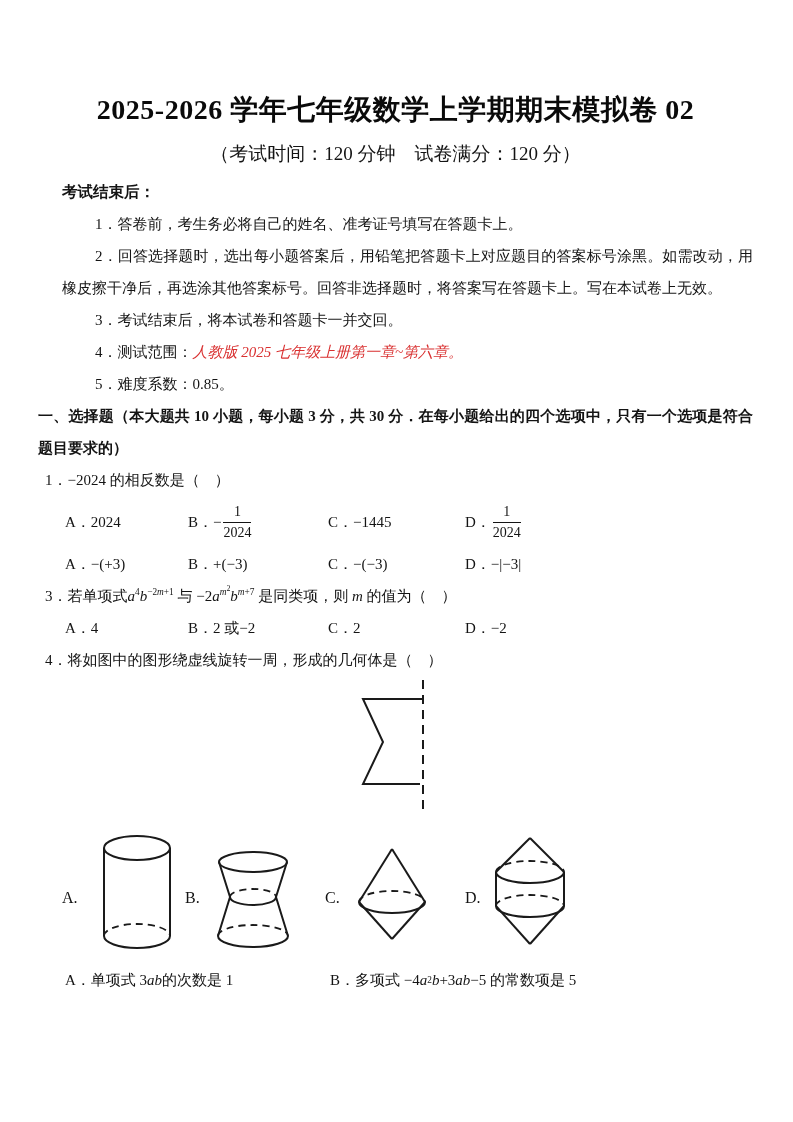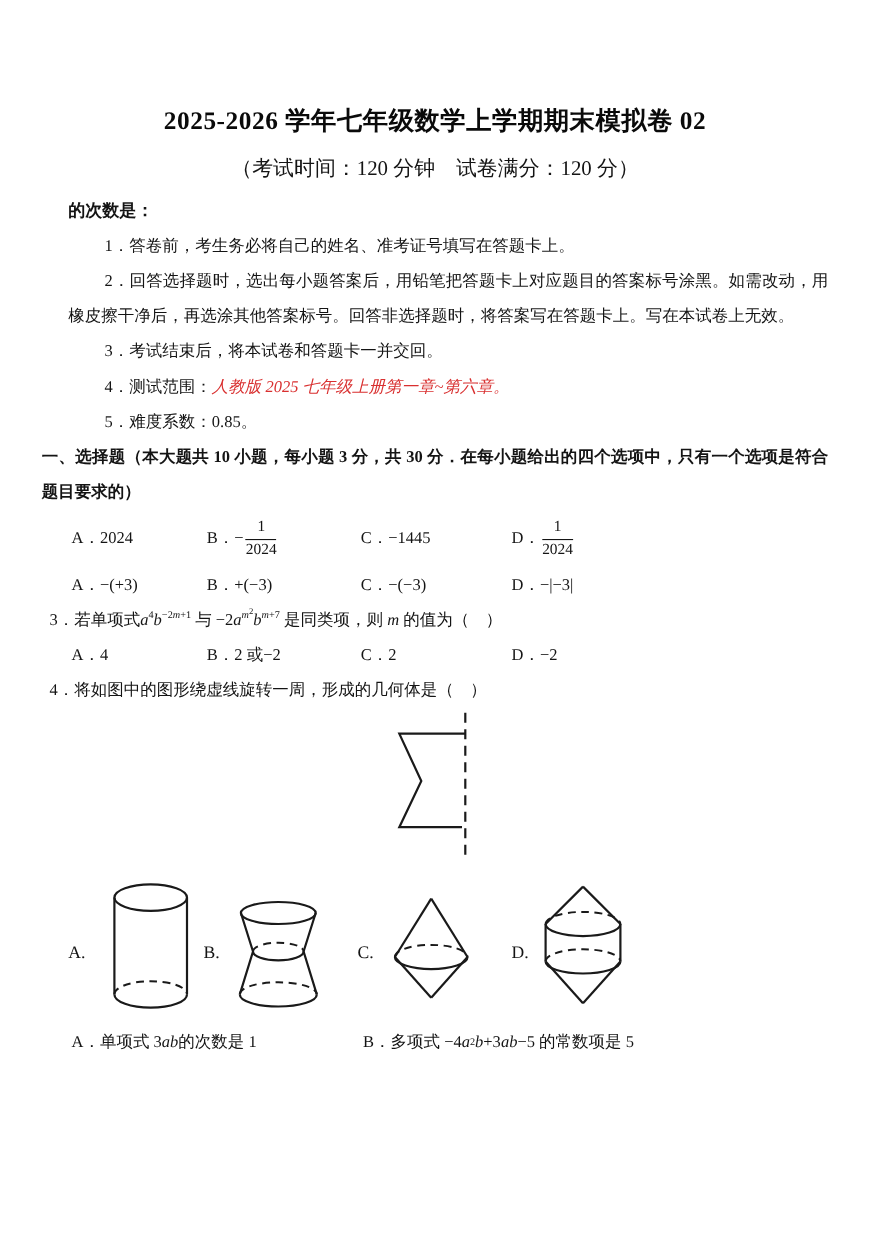--- a/index.html
+++ b/index.html
@@ -3,21 +3,21 @@
 <meta charset="utf-8">
 <style>
   html,body { margin:0; padding:0; }
   body {
     width:793px; height:1122px; background:#ffffff; color:#141414;
     font-family:"Liberation Serif","DejaVu Serif",serif;
     font-size:15px; overflow:hidden;
   }
   .page { box-sizing:border-box; width:793px; height:1122px; padding:0 40px 0 38px; }
   .title {
-    margin-top:94px; text-align:center; font-size:23px; font-weight:bold;
+    margin-top:94px; text-align:center; font-size:28px; font-weight:bold;
     line-height:32px; letter-spacing:0.5px; color:#0a0a0a;
   }
   .subtitle { margin-top:16px; text-align:center; font-size:19px; line-height:24px; }
   .notice-heading { margin-top:10px; padding-left:24px; font-weight:bold; line-height:32px; font-size:15.5px; }
   p { margin:0; }
   .notice-item { padding-left:24px; text-indent:33px; line-height:32px; text-align:justify; }
   .red { color:#d93030;font-style:italic; }
   .section-title { font-weight:bold; font-size:15px; line-height:32px; text-align:justify; }
   .question { padding-left:7px; }
   .stem { line-height:32px; }
@@ -41,30 +41,31 @@
   .figlabel { font-family:"Liberation Serif","DejaVu Serif",serif; font-size:16px; fill:#141414; }
 </style>
 </head>
 <body>
 
 <div class="page">
 
   <div class="title">2025-2026 学年七年级数学上学期期末模拟卷 02</div>
   <div class="subtitle">（考试时间：120 分钟　试卷满分：120 分）</div>
 
-  <div class="notice-heading">的次数是：</div>
+  <div class="notice-heading">考试结束后：</div>
   <p class="notice-item">1．答卷前，考生务必将自己的姓名、准考证号填写在答题卡上。</p>
   <p class="notice-item">2．回答选择题时，选出每小题答案后，用铅笔把答题卡上对应题目的答案标号涂黑。如需改动，用橡皮擦干净后，再选涂其他答案标号。回答非选择题时，将答案写在答题卡上。写在本试卷上无效。</p>
   <p class="notice-item">3．考试结束后，将本试卷和答题卡一并交回。</p>
   <p class="notice-item"><span>4．测试范围：</span><span class="red">人教版 2025 七年级上册第一章~第六章。</span></p>
   <p class="notice-item">5．难度系数：0.85。</p>
 
   <p class="section-title">一、选择题（本大题共 10 小题，每小题 3 分，共 30 分．在每小题给出的四个选项中，只有一个选项是符合题目要求的）</p>
 
   <div class="question">
+    <p class="stem">1．−2024 的相反数是（　）</p>
     <div class="options opts-frac">
       <span class="opt">
           <span>A．</span>
           <span>2024</span>
         </span>
       <span class="opt">
           <span>B．</span>
           <span class="math">
             <span>−</span>
             <span class="frac">

